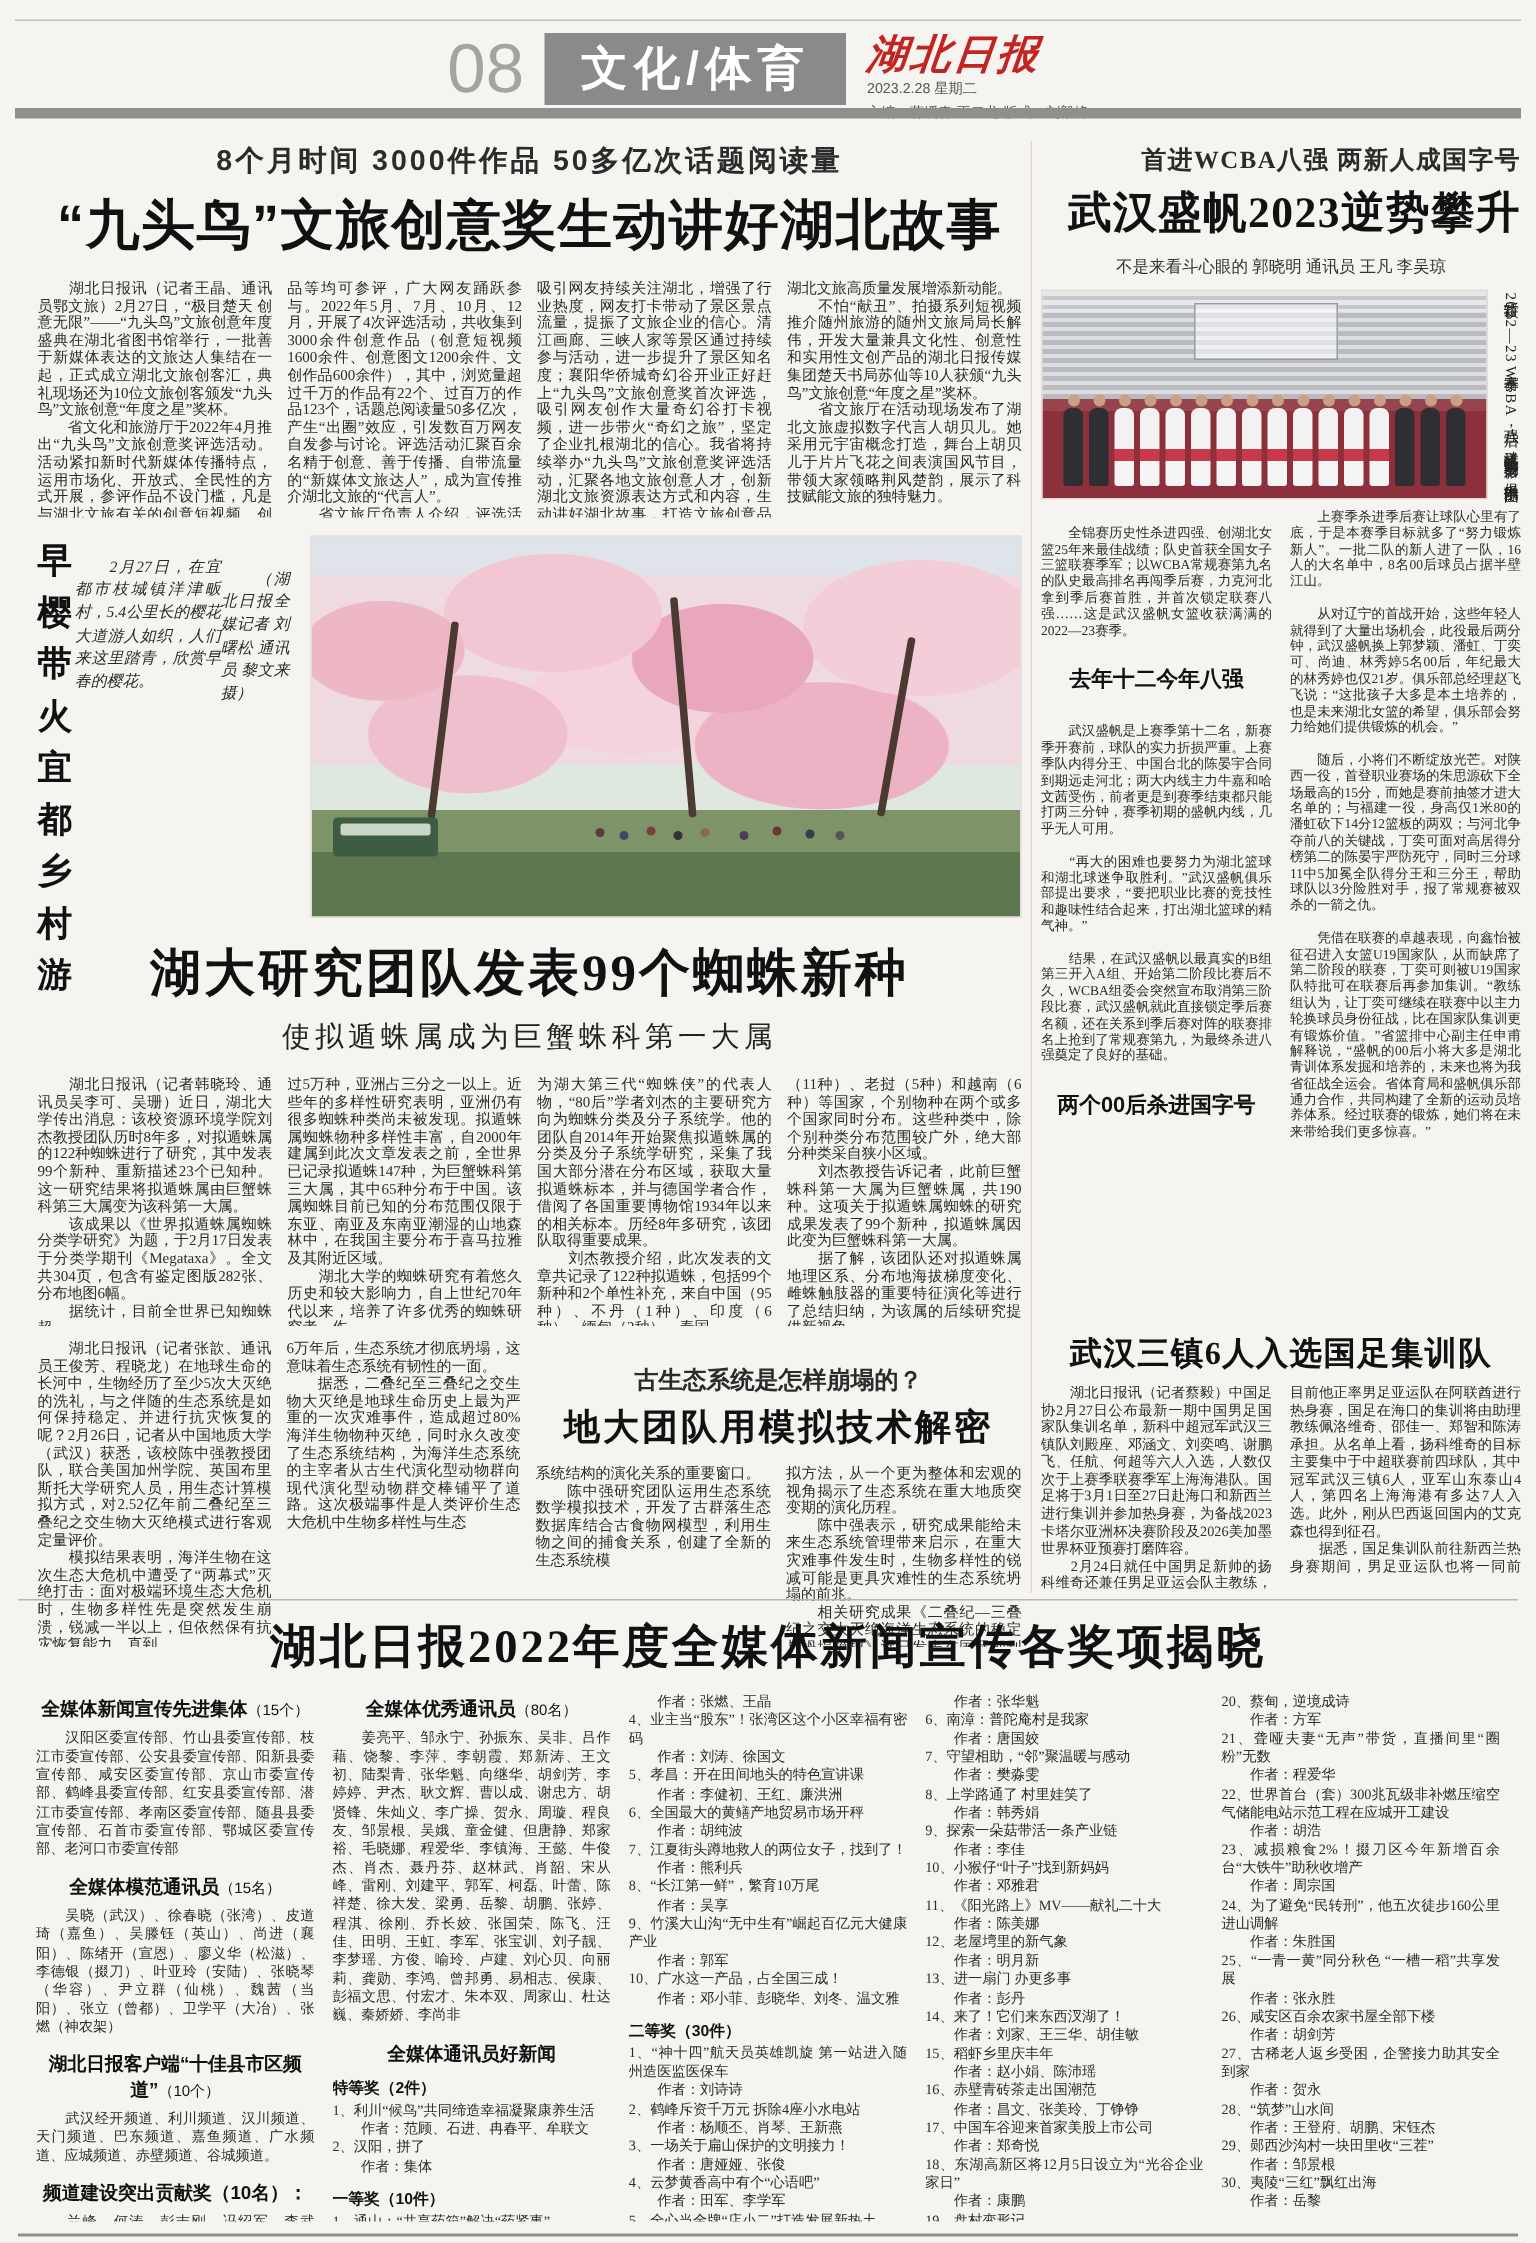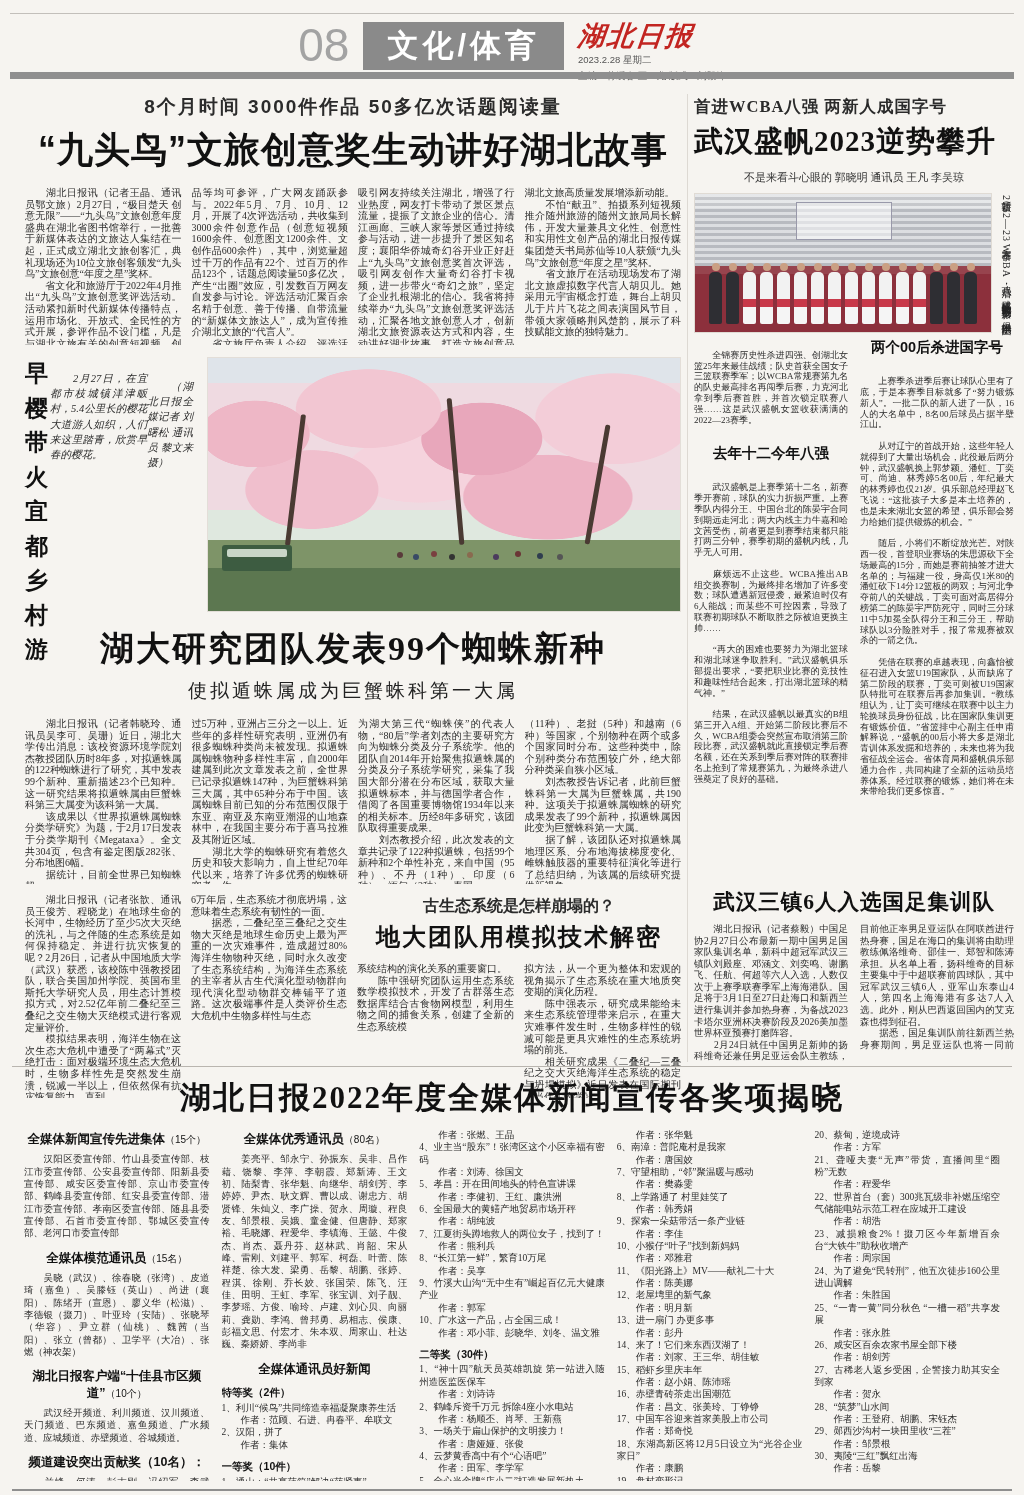--- a/index.html
+++ b/index.html
@@ -57,28 +57,28 @@
                96px 2px 0 #4c3b5e,118px -1px 0 #6b3636,140px 1px 0 #2f3d4f,160px 2px 0 #555;}
   
   .spider{margin-top:14px;}
   .sp-head{text-align:center;font-weight:bold;font-size:34px;letter-spacing:2px;color:#111;margin:0 0 6px;}
   .sp-sub{text-align:center;font-family:"Liberation Sans",sans-serif;font-size:19px;letter-spacing:3px;margin:0 0 14px;color:#222;}
   .sp-cols{height:166px;}
   
   .paleo{margin-top:10px;display:flex;gap:10px;height:204px;}
   .paleo .ncol{flex:none;width:156px;}
   .paleo-right{flex:1;display:flex;flex-direction:column;}
-  .pa-h1{text-align:center;font-family:"Liberation Sans",sans-serif;font-weight:bold;font-size:16px;margin:2px 0 4px;}
+  .pa-h1{text-align:center;font-family:"Liberation Sans",sans-serif;font-weight:bold;font-size:16px;margin:16px 0 4px;}
   .pa-h2{text-align:center;font-weight:bold;font-size:24px;letter-spacing:2px;margin:0 0 10px;color:#111;}
   .pa-sub{display:flex;gap:10px;flex:1;overflow:hidden;}
   .pa-sub .ncol{flex:1;width:auto;}
   
   .aside{position:absolute;left:694px;top:90px;width:320px;}
-  .w-kick{text-align:left;font-weight:bold;font-size:16.5px;letter-spacing:1px;margin:6px 0 4px;}
-  .w-head{text-align:left;font-weight:bold;font-size:29px;letter-spacing:1px;color:#111;margin:0 0 8px;}
+  .w-kick{text-align:right;font-weight:bold;font-size:16.5px;letter-spacing:1px;margin:6px 0 4px;}
+  .w-head{text-align:right;font-weight:bold;font-size:29px;letter-spacing:1px;color:#111;margin:0 0 8px;}
   .w-by{text-align:center;font-size:11px;color:#333;margin:0 0 8px;}
   .photorow{display:flex;gap:6px;height:140px;}
   .arena{flex:1;position:relative;overflow:hidden;border:1px solid #e0dbd4;
      background:linear-gradient(#d9dbde 0 10%, #c9ccd1 10% 52%, #97444e 52% 58%, #8c303c 58% 100%);}
   .arena::before{content:"";position:absolute;left:0;top:0;right:0;height:52%;
      background:repeating-linear-gradient(180deg, rgba(255,255,255,.35) 0 3px, rgba(60,60,70,.12) 3px 6px);}
   .arena::after{content:"";position:absolute;left:34%;top:6%;width:32%;height:26%;
      background:rgba(255,255,255,.55);border:1px solid #99a;}
   .team-row{position:absolute;bottom:8px;left:6px;right:6px;display:flex;justify-content:center;
      gap:4px;align-items:flex-end;}
@@ -221,21 +221,20 @@
               <span class="fig staff"></span>
               <span class="fig staff"></span>
           </div>
         </div>
         <div class="vcap">斩获2022—23赛季WCBA八强后，武汉盛帆女篮赛场留影。（俱乐部供图）</div>
       </div>
       <div class="w-body just">
         <p class="just">　　全锦赛历史性杀进四强、创湖北女篮25年来最佳战绩；队史首获全国女子三篮联赛季军；以WCBA常规赛第九名的队史最高排名再闯季后赛，力克河北拿到季后赛首胜，并首次锁定联赛八强……这是武汉盛帆女篮收获满满的2022—23赛季。</p>
         <div class="w-sub">去年十二今年八强</div>
         <p class="just">　　武汉盛帆是上赛季第十二名，新赛季开赛前，球队的实力折损严重。上赛季队内得分王、中国台北的陈晏宇合同到期远走河北；两大内线主力牛嘉和哈文茜受伤，前者更是到赛季结束都只能打两三分钟，赛季初期的盛帆内线，几乎无人可用。</p>
-        <p class="just">　　麻烦远不止这些。WCBA推出AB组交换赛制，为最终排名增加了许多变数；球队遭遇新冠侵袭，最紧迫时仅有6人能战；而某些不可控因素，导致了联赛初期球队不断取胜之际被迫更换主帅……</p>
         <p class="just">　　“再大的困难也要努力为湖北篮球和湖北球迷争取胜利。”武汉盛帆俱乐部提出要求，“要把职业比赛的竞技性和趣味性结合起来，打出湖北篮球的精气神。”</p>
         <p class="just">　　结果，在武汉盛帆以最真实的B组第三开入A组、开始第二阶段比赛后不久，WCBA组委会突然宣布取消第三阶段比赛，武汉盛帆就此直接锁定季后赛名额，还在关系到季后赛对阵的联赛排名上抢到了常规赛第九，为最终杀进八强奠定了良好的基础。</p>
         <div class="w-sub">两个00后杀进国字号</div>
         <p class="just">　　上赛季杀进季后赛让球队心里有了底，于是本赛季目标就多了“努力锻炼新人”。一批二队的新人进了一队，16人的大名单中，8名00后球员占据半壁江山。</p>
         <p class="just">　　从对辽宁的首战开始，这些年轻人就得到了大量出场机会，此役最后两分钟，武汉盛帆换上郭梦颖、潘虹、丁奕可、尚迪、林秀婷5名00后，年纪最大的林秀婷也仅21岁。俱乐部总经理赵飞飞说：“这批孩子大多是本土培养的，也是未来湖北女篮的希望，俱乐部会努力给她们提供锻炼的机会。”</p>
         <p class="just">　　随后，小将们不断绽放光芒。对陕西一役，首登职业赛场的朱思源砍下全场最高的15分，而她是赛前抽签才进大名单的；与福建一役，身高仅1米80的潘虹砍下14分12篮板的两双；与河北争夺前八的关键战，丁奕可面对高居得分榜第二的陈晏宇严防死守，同时三分球11中5加冕全队得分王和三分王，帮助球队以3分险胜对手，报了常规赛被双杀的一箭之仇。</p>
         <p class="just">　　凭借在联赛的卓越表现，向鑫怡被征召进入女篮U19国家队，从而缺席了第二阶段的联赛，丁奕可则被U19国家队特批可在联赛后再参加集训。“教练组认为，让丁奕可继续在联赛中以主力轮换球员身份征战，比在国家队集训更有锻炼价值。”省篮排中心副主任申甫解释说，“盛帆的00后小将大多是湖北青训体系发掘和培养的，未来也将为我省征战全运会。省体育局和盛帆俱乐部通力合作，共同构建了全新的运动员培养体系。经过联赛的锻炼，她们将在未来带给我们更多惊喜。”</p>
       </div>
     </section>
 

